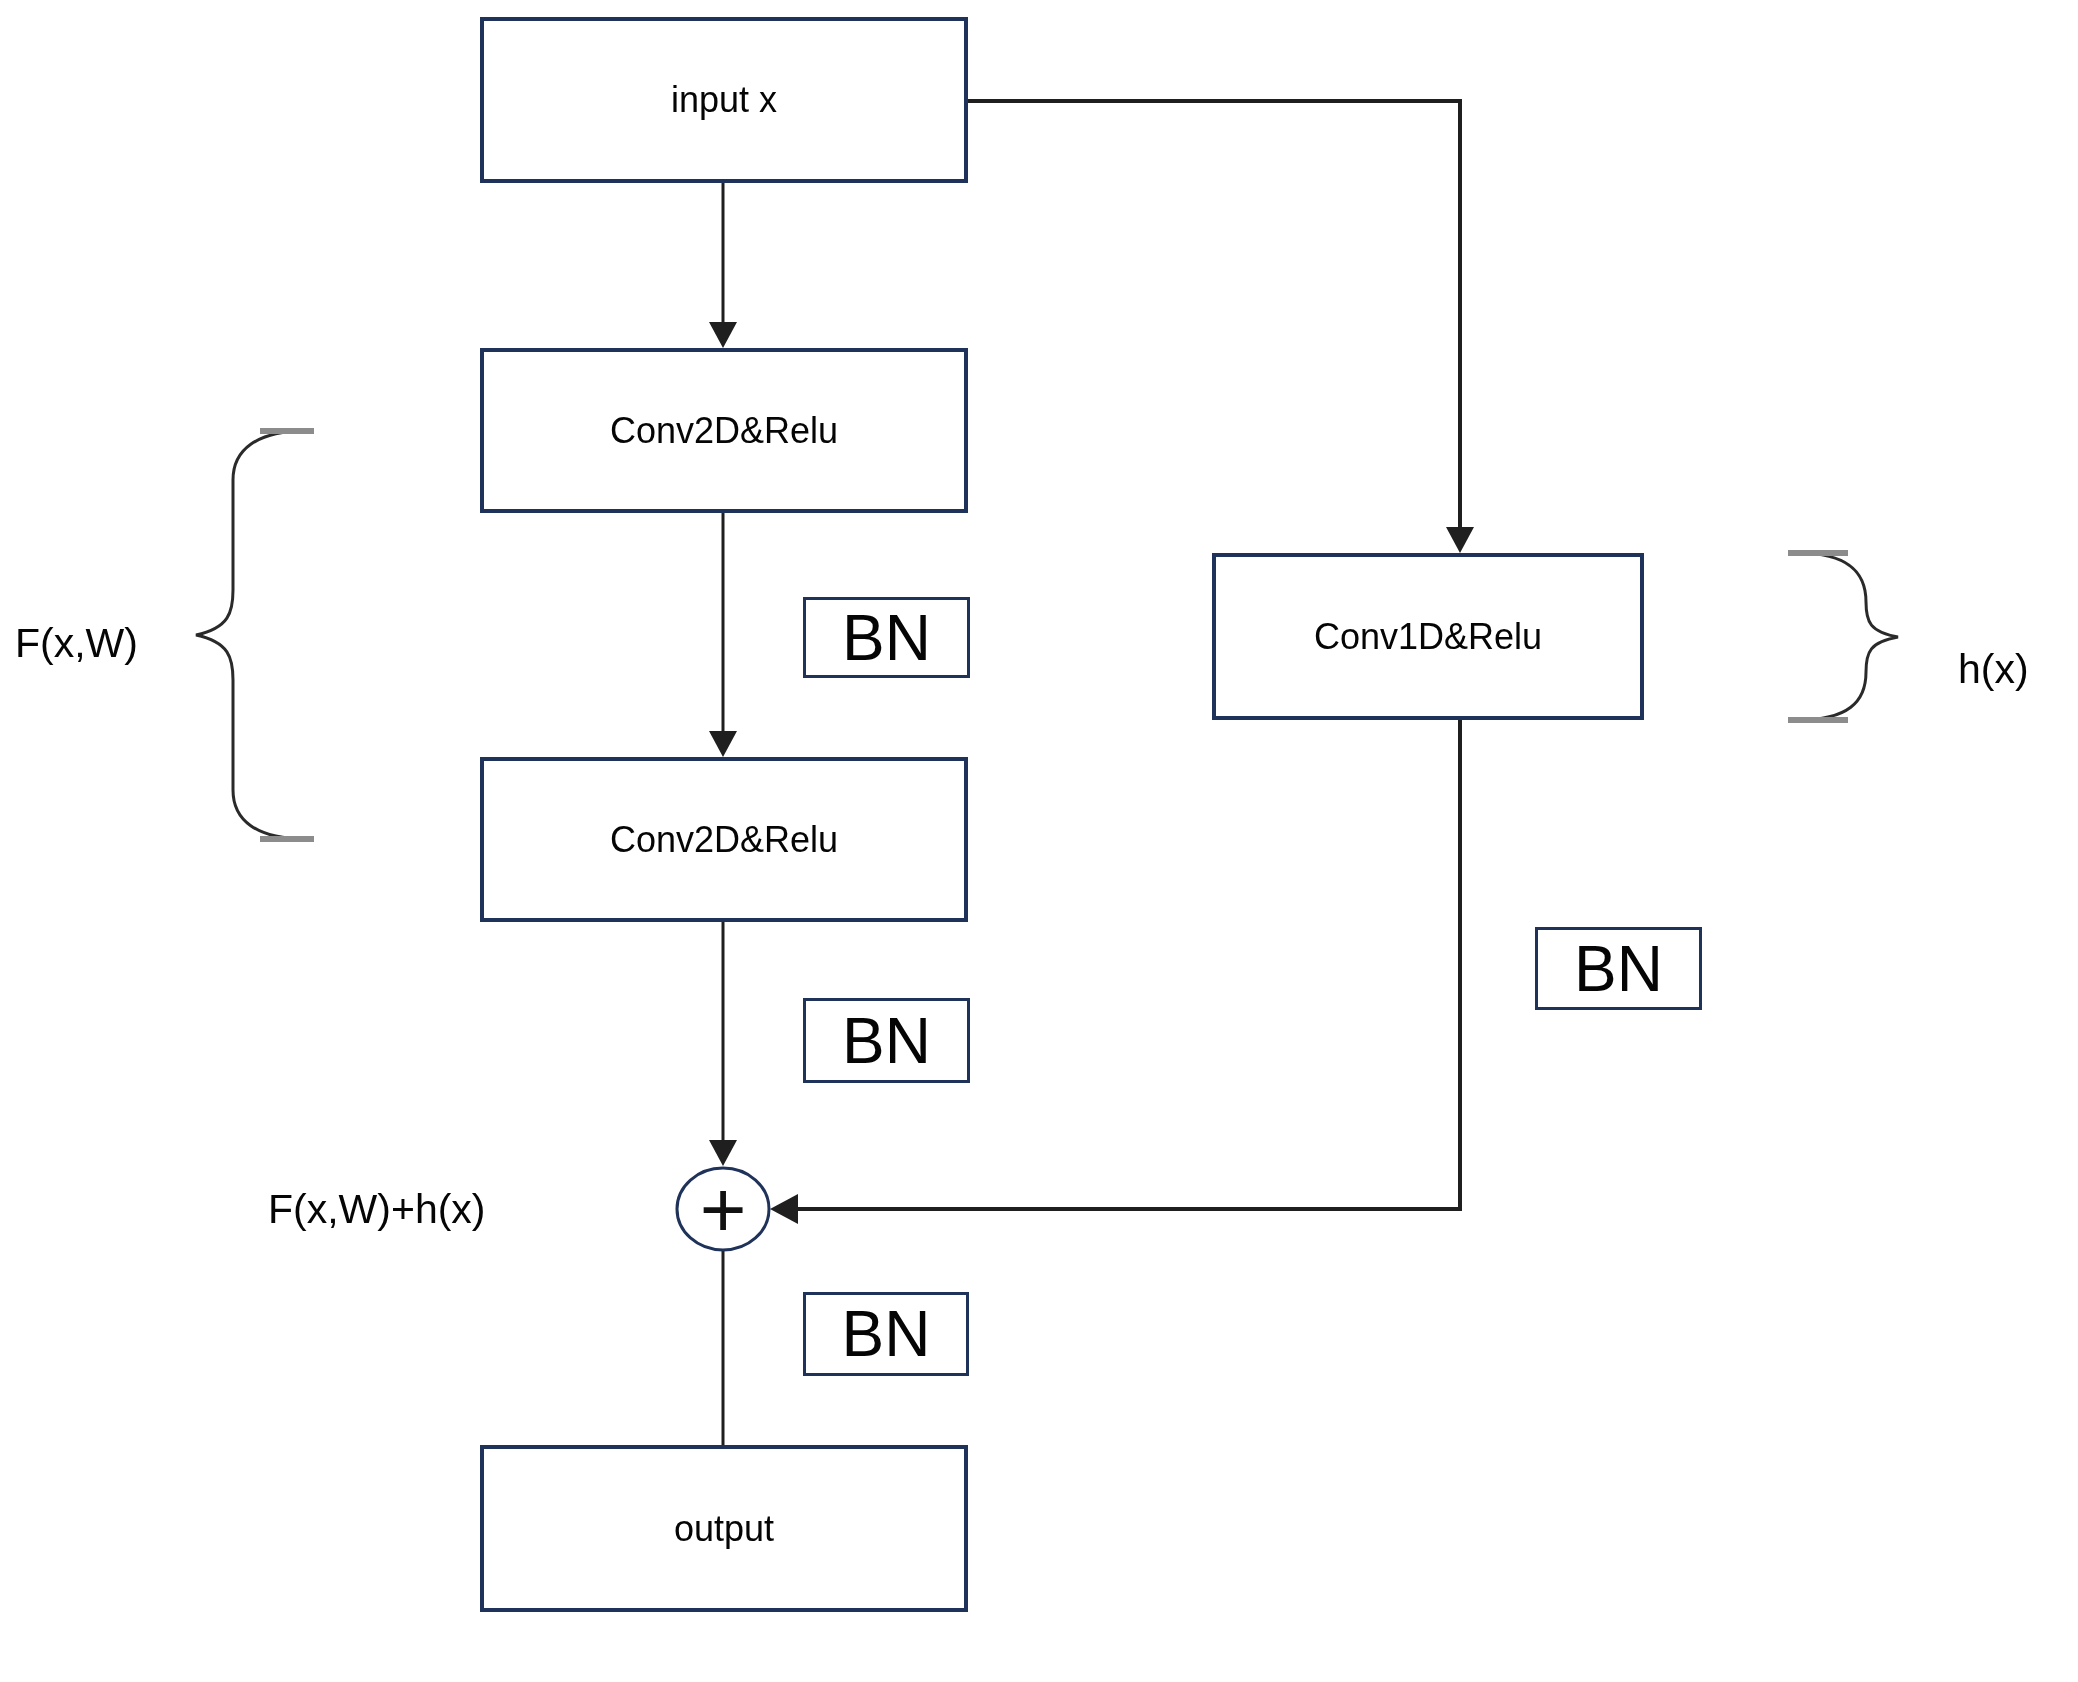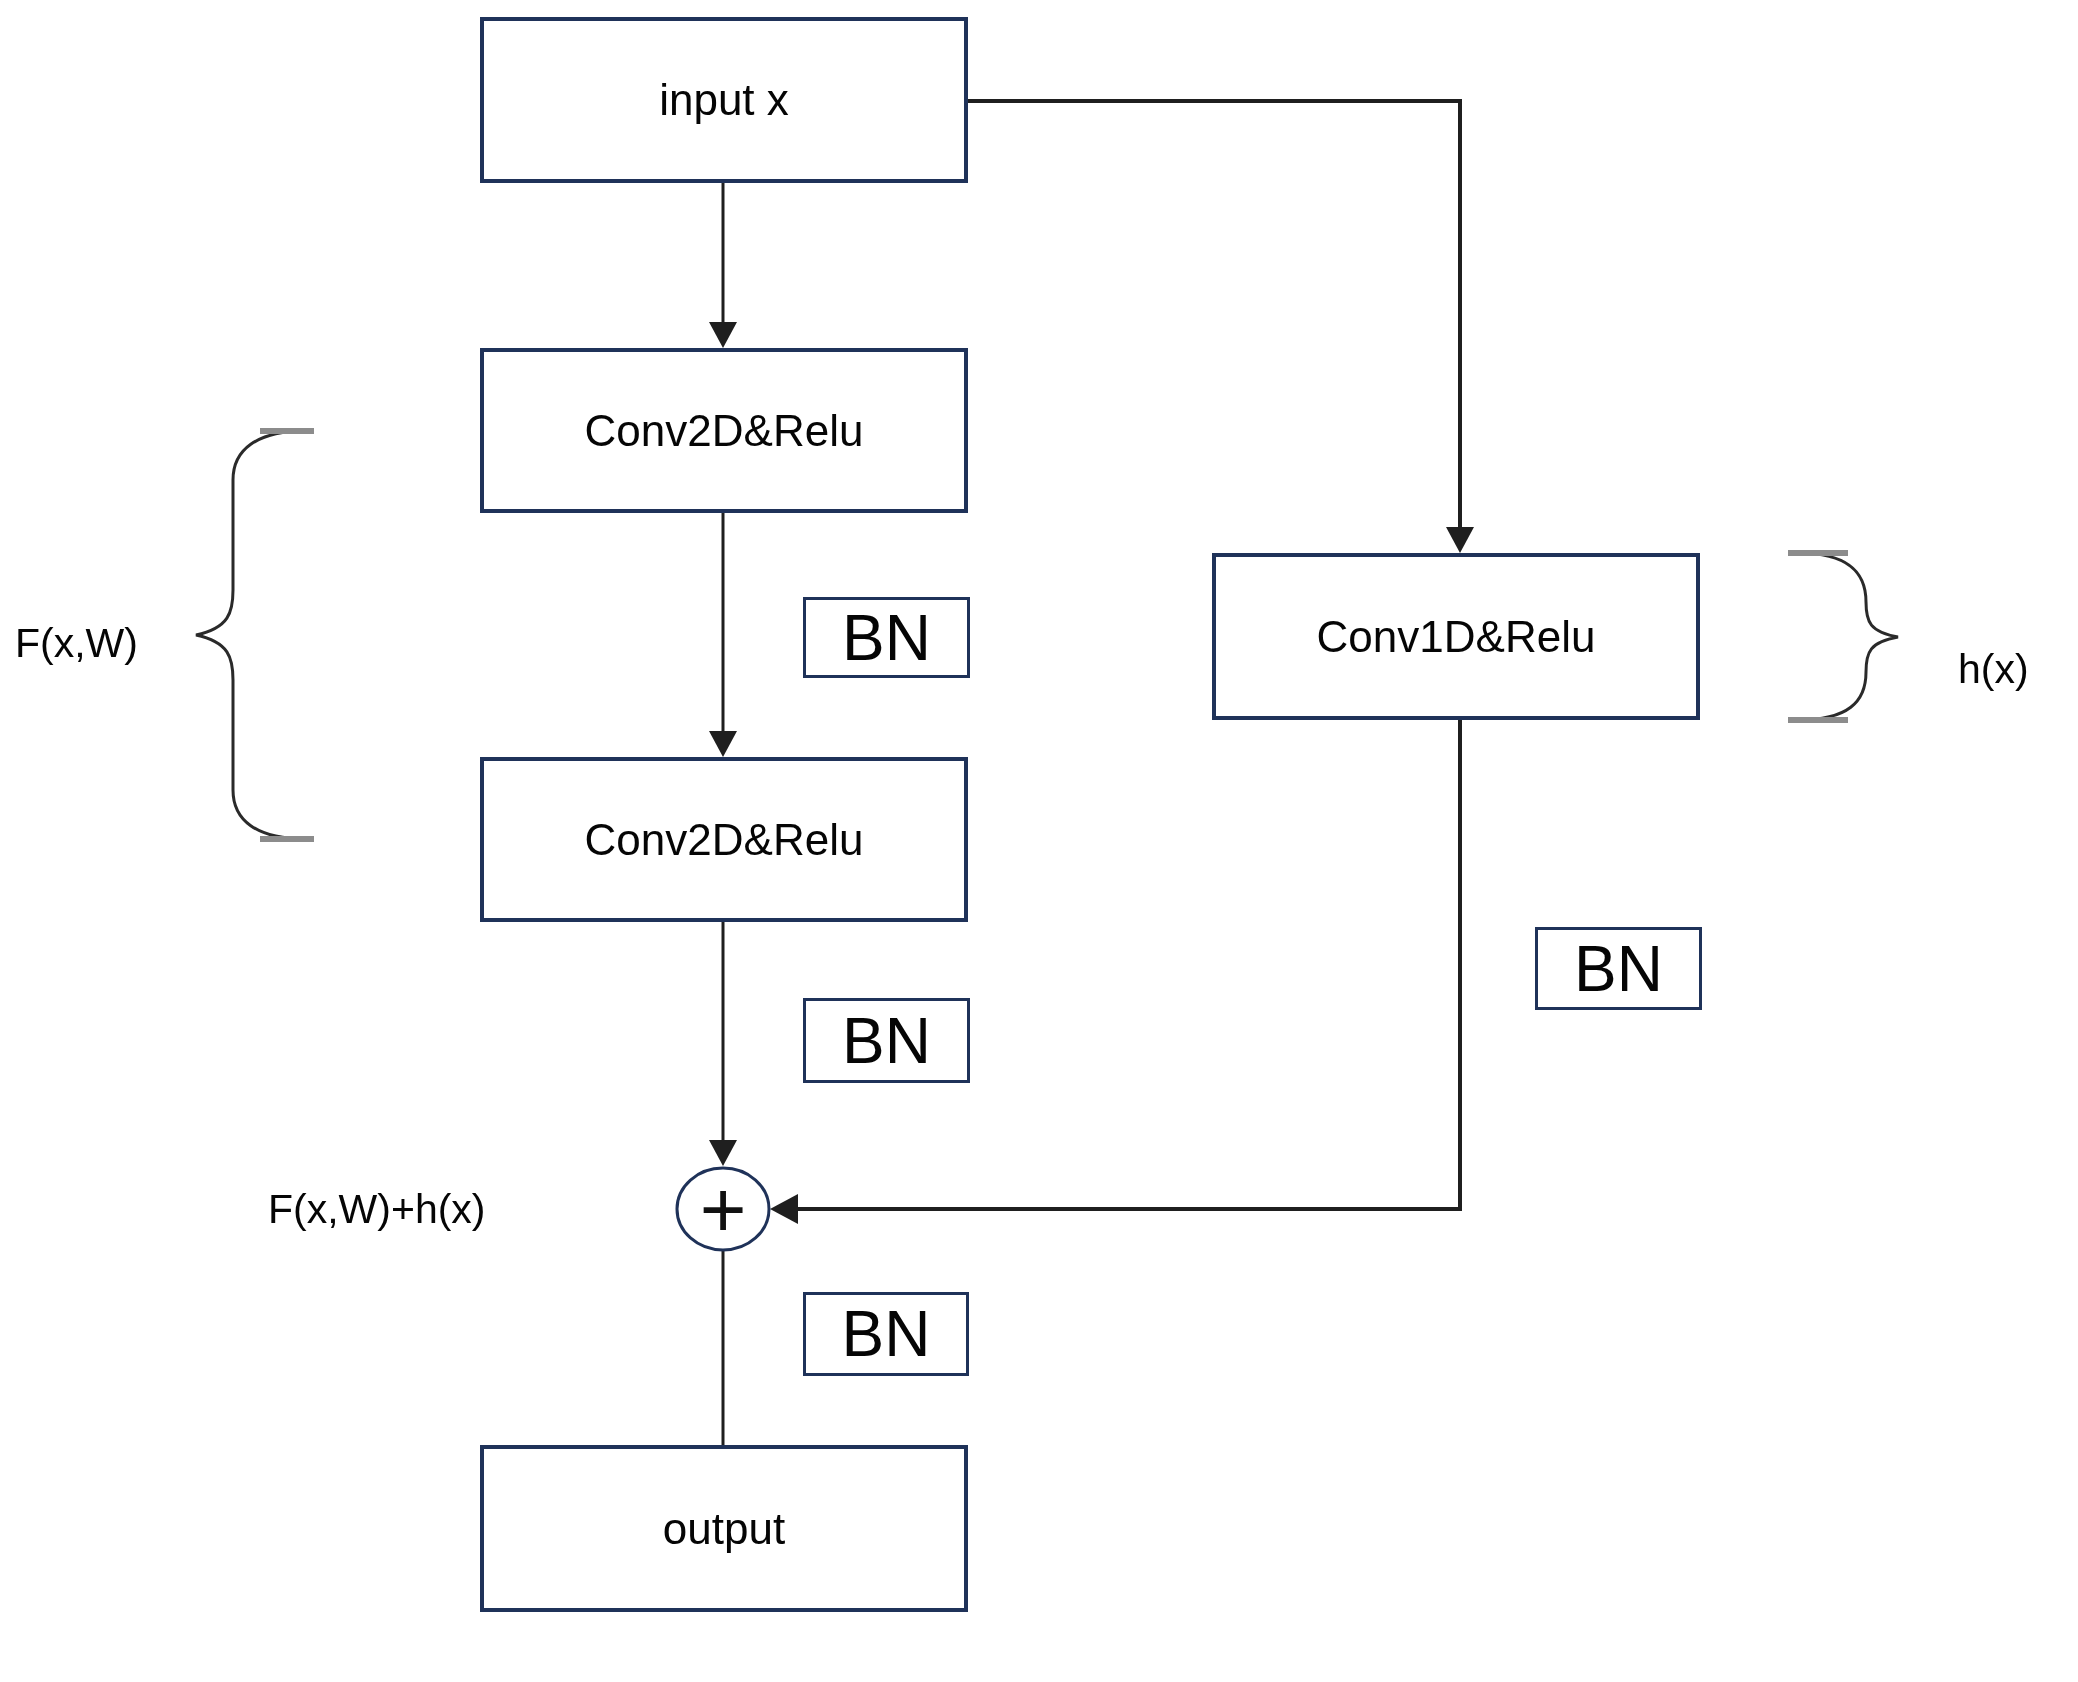--- a/index.html
+++ b/index.html
@@ -24,21 +24,21 @@
     width: 2078px; height: 1682px;
   }
   .node {
     position: absolute;
     box-sizing: border-box;
     border: 4px solid var(--box-border);
     background: #ffffff;
     display: flex;
     align-items: center;
     justify-content: center;
-    font-size: 44px;
+    font-size: 36px;
     color: var(--text);
     white-space: nowrap;
   }
   .bn {
     border-width: 3px;
     font-size: 64px;
   }
   .freelabel {
     position: absolute;
     font-size: 41px;
@@ -101,21 +101,21 @@
   </div>
 
   <div class="node" style="left:480px; top:348px; width:488px; height:165px;">
     <span>Conv2D&amp;Relu</span>
   </div>
 
   <div class="node" style="left:480px; top:757px; width:488px; height:165px;">
     <span>Conv2D&amp;Relu</span>
   </div>
 
-  <div class="node" style="left:1212px; top:553px; width:488px; height:167px;">
+  <div class="node" style="left:1212px; top:553px; width:432px; height:167px;">
     <span>Conv1D&amp;Relu</span>
   </div>
 
   <div class="node" style="left:480px; top:1445px; width:488px; height:167px;">
     <span>output</span>
   </div>
 
   <div class="node bn" style="left:803px; top:597px; width:167px; height:81px;">
     <span>BN</span>
   </div>

